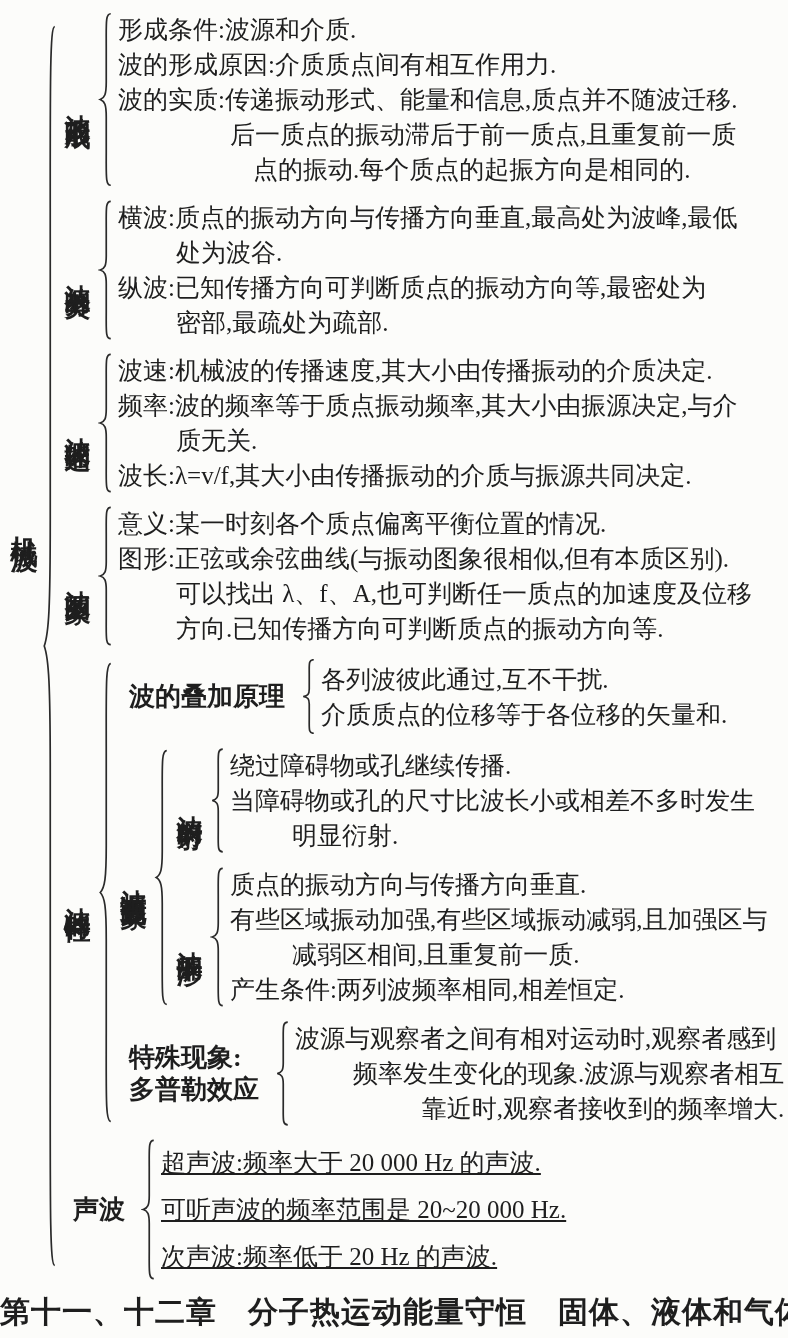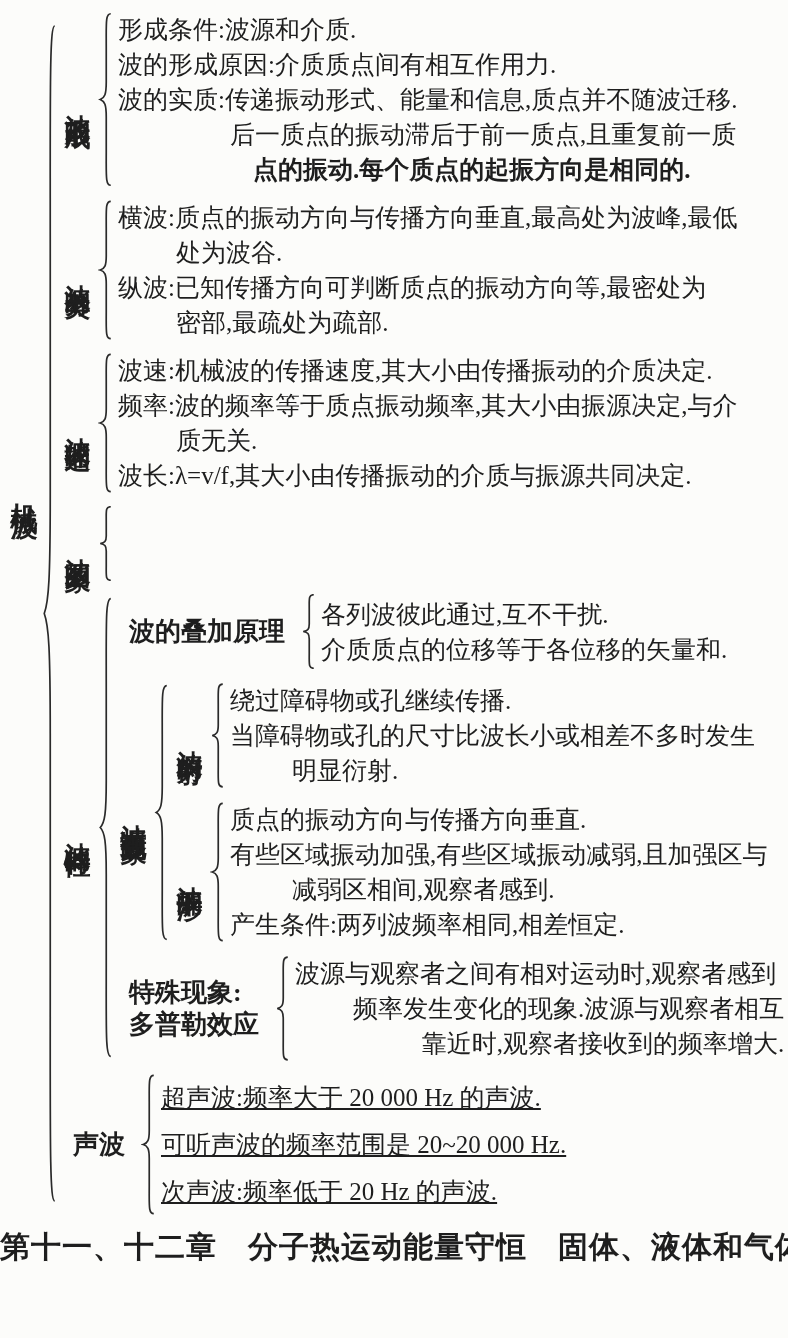--- a/index.html
+++ b/index.html
@@ -24,21 +24,21 @@
     font-size:26px;font-weight:600;letter-spacing:3px;
     margin:0 3px;white-space:nowrap;flex:0 0 auto;
   }
   .hlbl{font-size:26px;font-weight:600;white-space:nowrap;margin:0 16px;flex:0 0 auto;}
   .hlbl.twoline div{line-height:32px;}
   .content{display:flex;flex-direction:column;margin-left:5px;min-width:0;}
   .subcol{display:flex;flex-direction:column;gap:14px;min-width:0;}
   .ln{font-size:25px;line-height:35px;white-space:nowrap;font-weight:500;}
   .i1{padding-left:58px;}   
   .i2{padding-left:112px;}  
-  .i3{padding-left:135px;font-weight:bold;}  
+  .i3{padding-left:135px;}  
   .i4{padding-left:62px;}   
   .i5{padding-left:82px;text-align:right;}   
   .sound .ln{line-height:47px;text-decoration:underline;}
   .footer{
     font-size:30px;font-weight:700;text-align:center;
     margin-top:12px;letter-spacing:1px;white-space:nowrap;
   }
 </style>
 </head>
 <body>
@@ -103,20 +103,26 @@
         </div>
       </div>
 
       <div class="branch">
         <div class="vlbl">波的图象</div>
         <span class="brace">
           <svg viewBox="0 0 20 100" preserveAspectRatio="none">
               <path d="M17 1 C10 1 11 6 11 20 L11 40 C11 47 9 49 3 50 C9 51 11 53 11 60 L11 80 C11 94 10 99 17 99" fill="none" stroke="#2a2a2a" stroke-width="1.7" vector-effect="non-scaling-stroke"></path>
             </svg>
         </span>
+        <div class="content">
+          <div class="ln">意义:某一时刻各个质点偏离平衡位置的情况.</div>
+          <div class="ln">图形:正弦或余弦曲线(与振动图象很相似,但有本质区别).</div>
+          <div class="ln i1">可以找出 λ、f、A,也可判断任一质点的加速度及位移</div>
+          <div class="ln i1">方向.已知传播方向可判断质点的振动方向等.</div>
+        </div>
       </div>
 
       <div class="branch">
         <div class="vlbl">波的特性</div>
         <span class="brace">
           <svg viewBox="0 0 20 100" preserveAspectRatio="none">
               <path d="M17 1 C10 1 11 6 11 20 L11 40 C11 47 9 49 3 50 C9 51 11 53 11 60 L11 80 C11 94 10 99 17 99" fill="none" stroke="#2a2a2a" stroke-width="1.7" vector-effect="non-scaling-stroke"></path>
             </svg>
         </span>
         <div class="subcol">
@@ -160,21 +166,21 @@
               <div class="branch">
                 <div class="vlbl">波的干涉</div>
                 <span class="brace">
                   <svg viewBox="0 0 20 100" preserveAspectRatio="none">
                       <path d="M17 1 C10 1 11 6 11 20 L11 40 C11 47 9 49 3 50 C9 51 11 53 11 60 L11 80 C11 94 10 99 17 99" fill="none" stroke="#2a2a2a" stroke-width="1.7" vector-effect="non-scaling-stroke"></path>
                     </svg>
                 </span>
                 <div class="content">
                   <div class="ln">质点的振动方向与传播方向垂直.</div>
                   <div class="ln">有些区域振动加强,有些区域振动减弱,且加强区与</div>
-                  <div class="ln i4">减弱区相间,观察者感到.</div>
+                  <div class="ln i4">减弱区相间,且重复前一质.</div>
                   <div class="ln">产生条件:两列波频率相同,相差恒定.</div>
                 </div>
               </div>
 
             </div>
           </div>
 
           <div class="branch">
             <div class="hlbl twoline">
               <div>特殊现象:</div>

